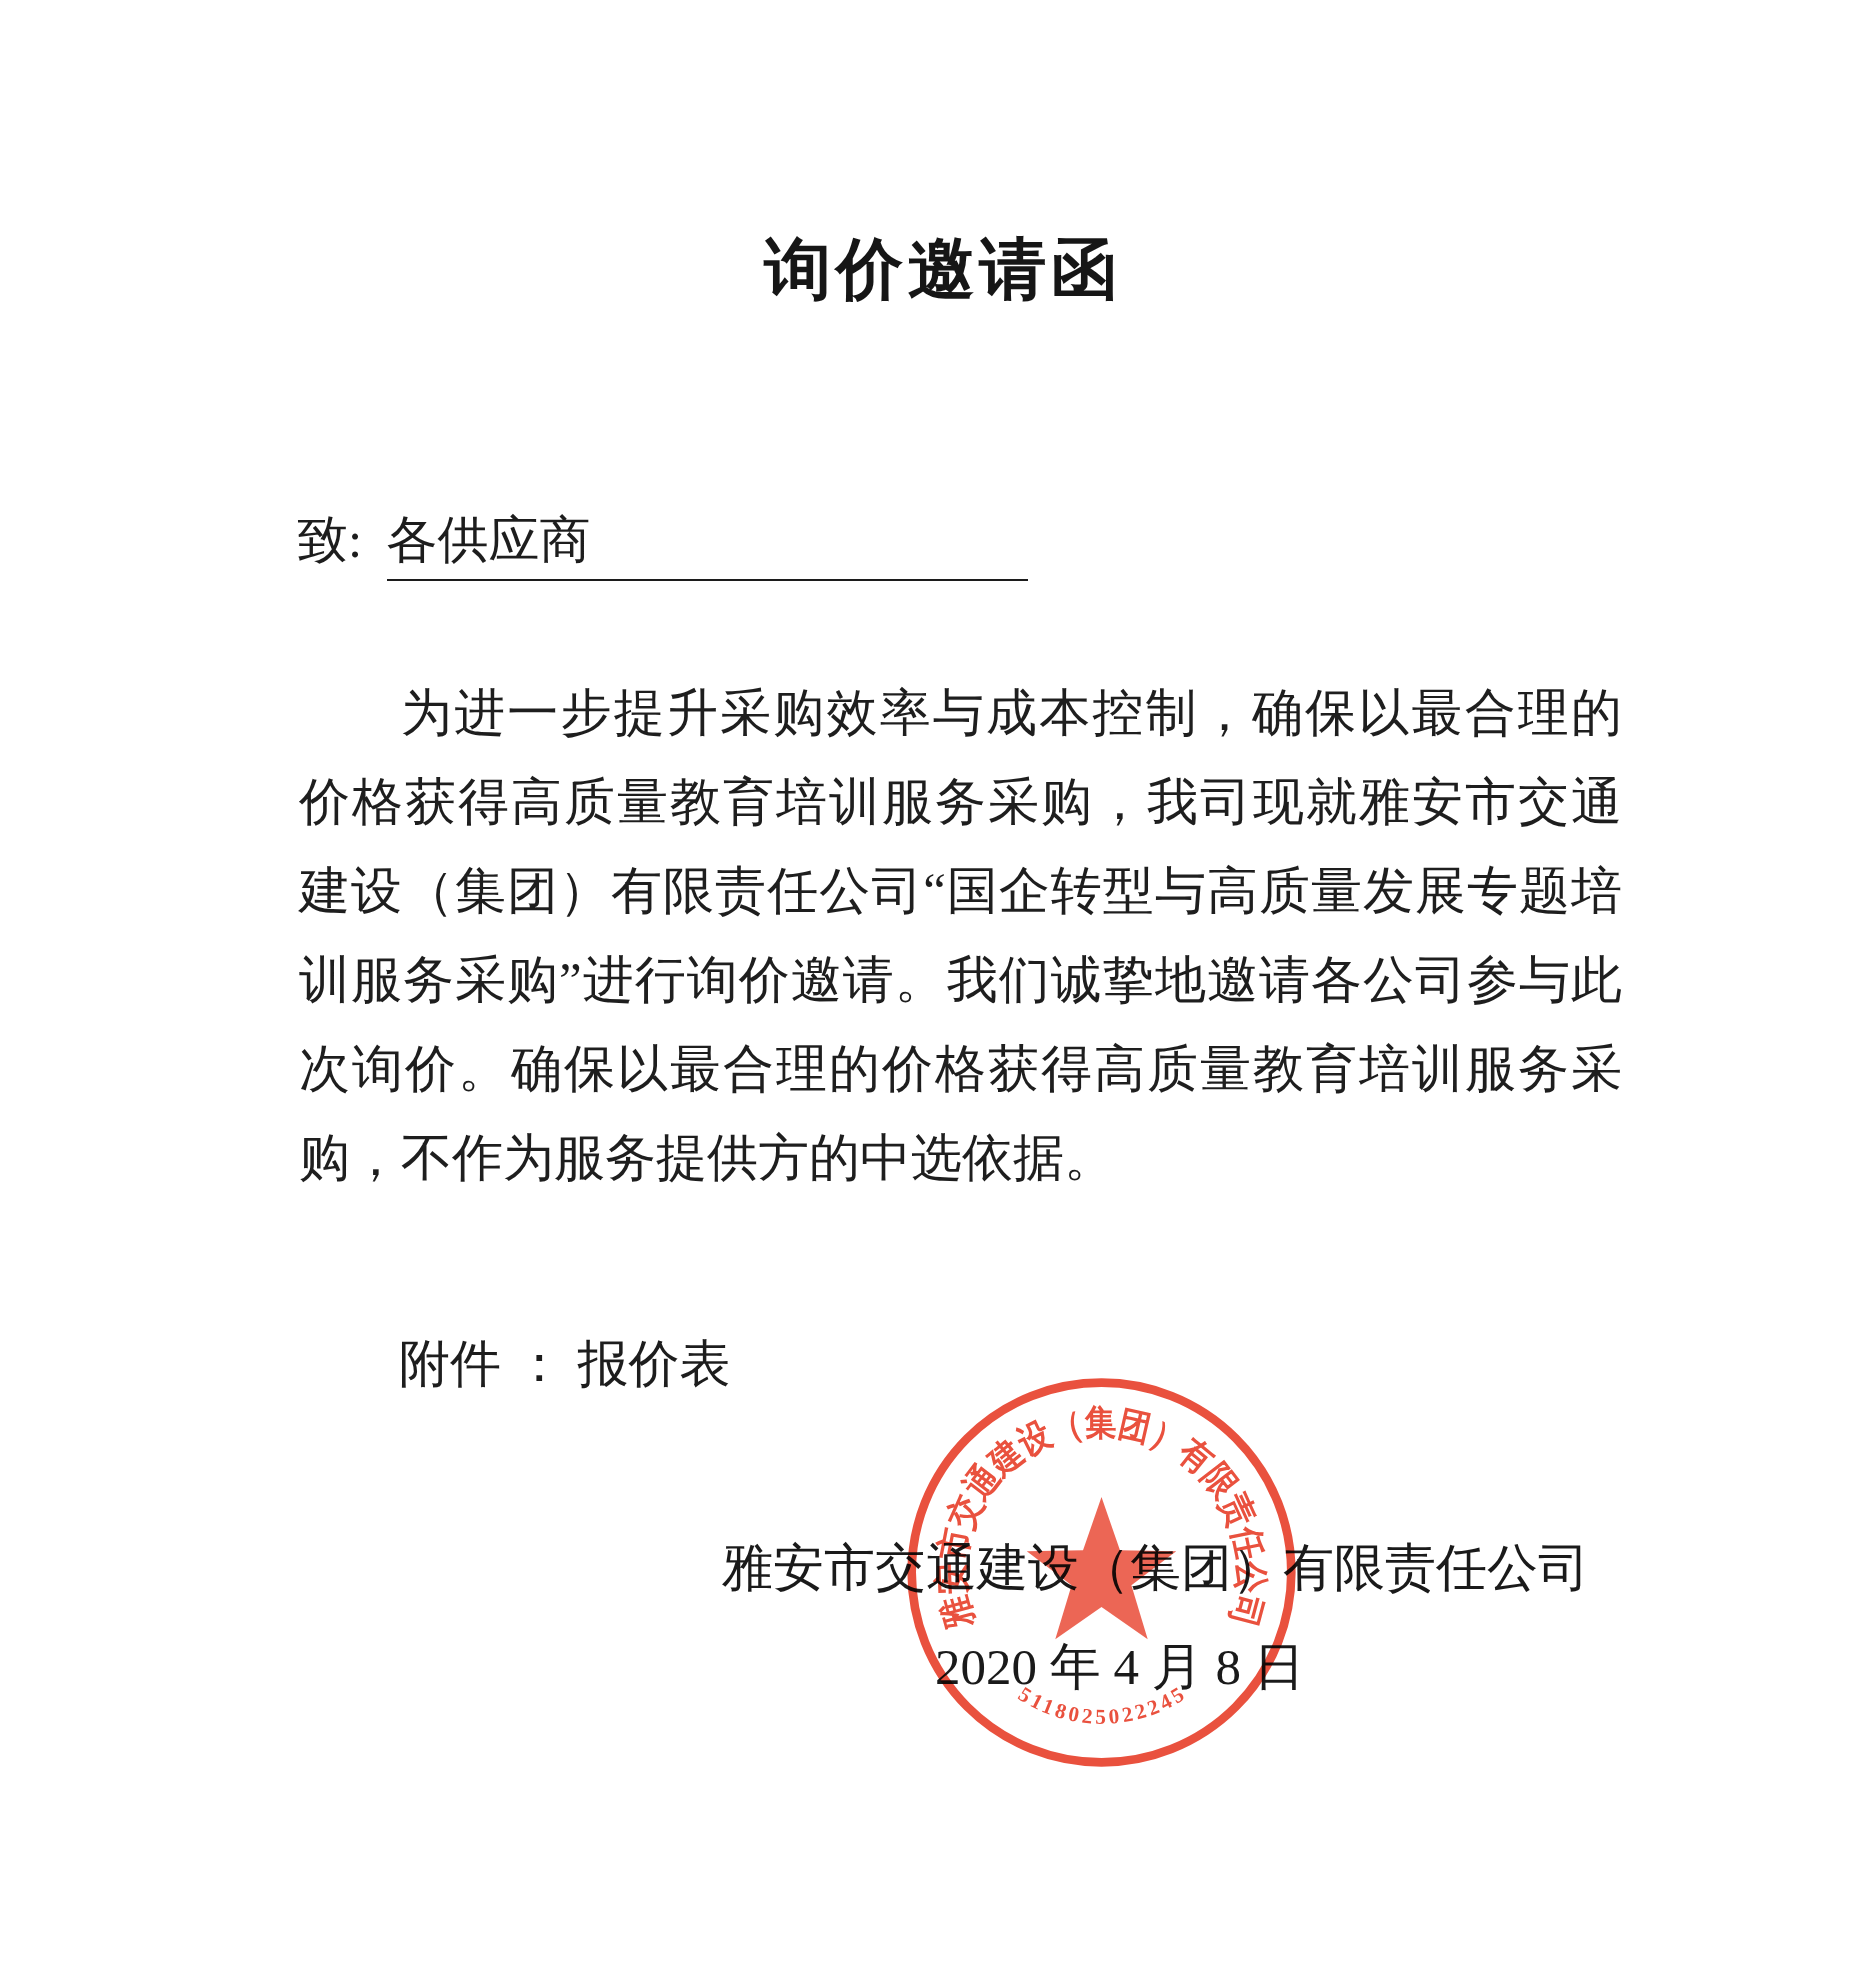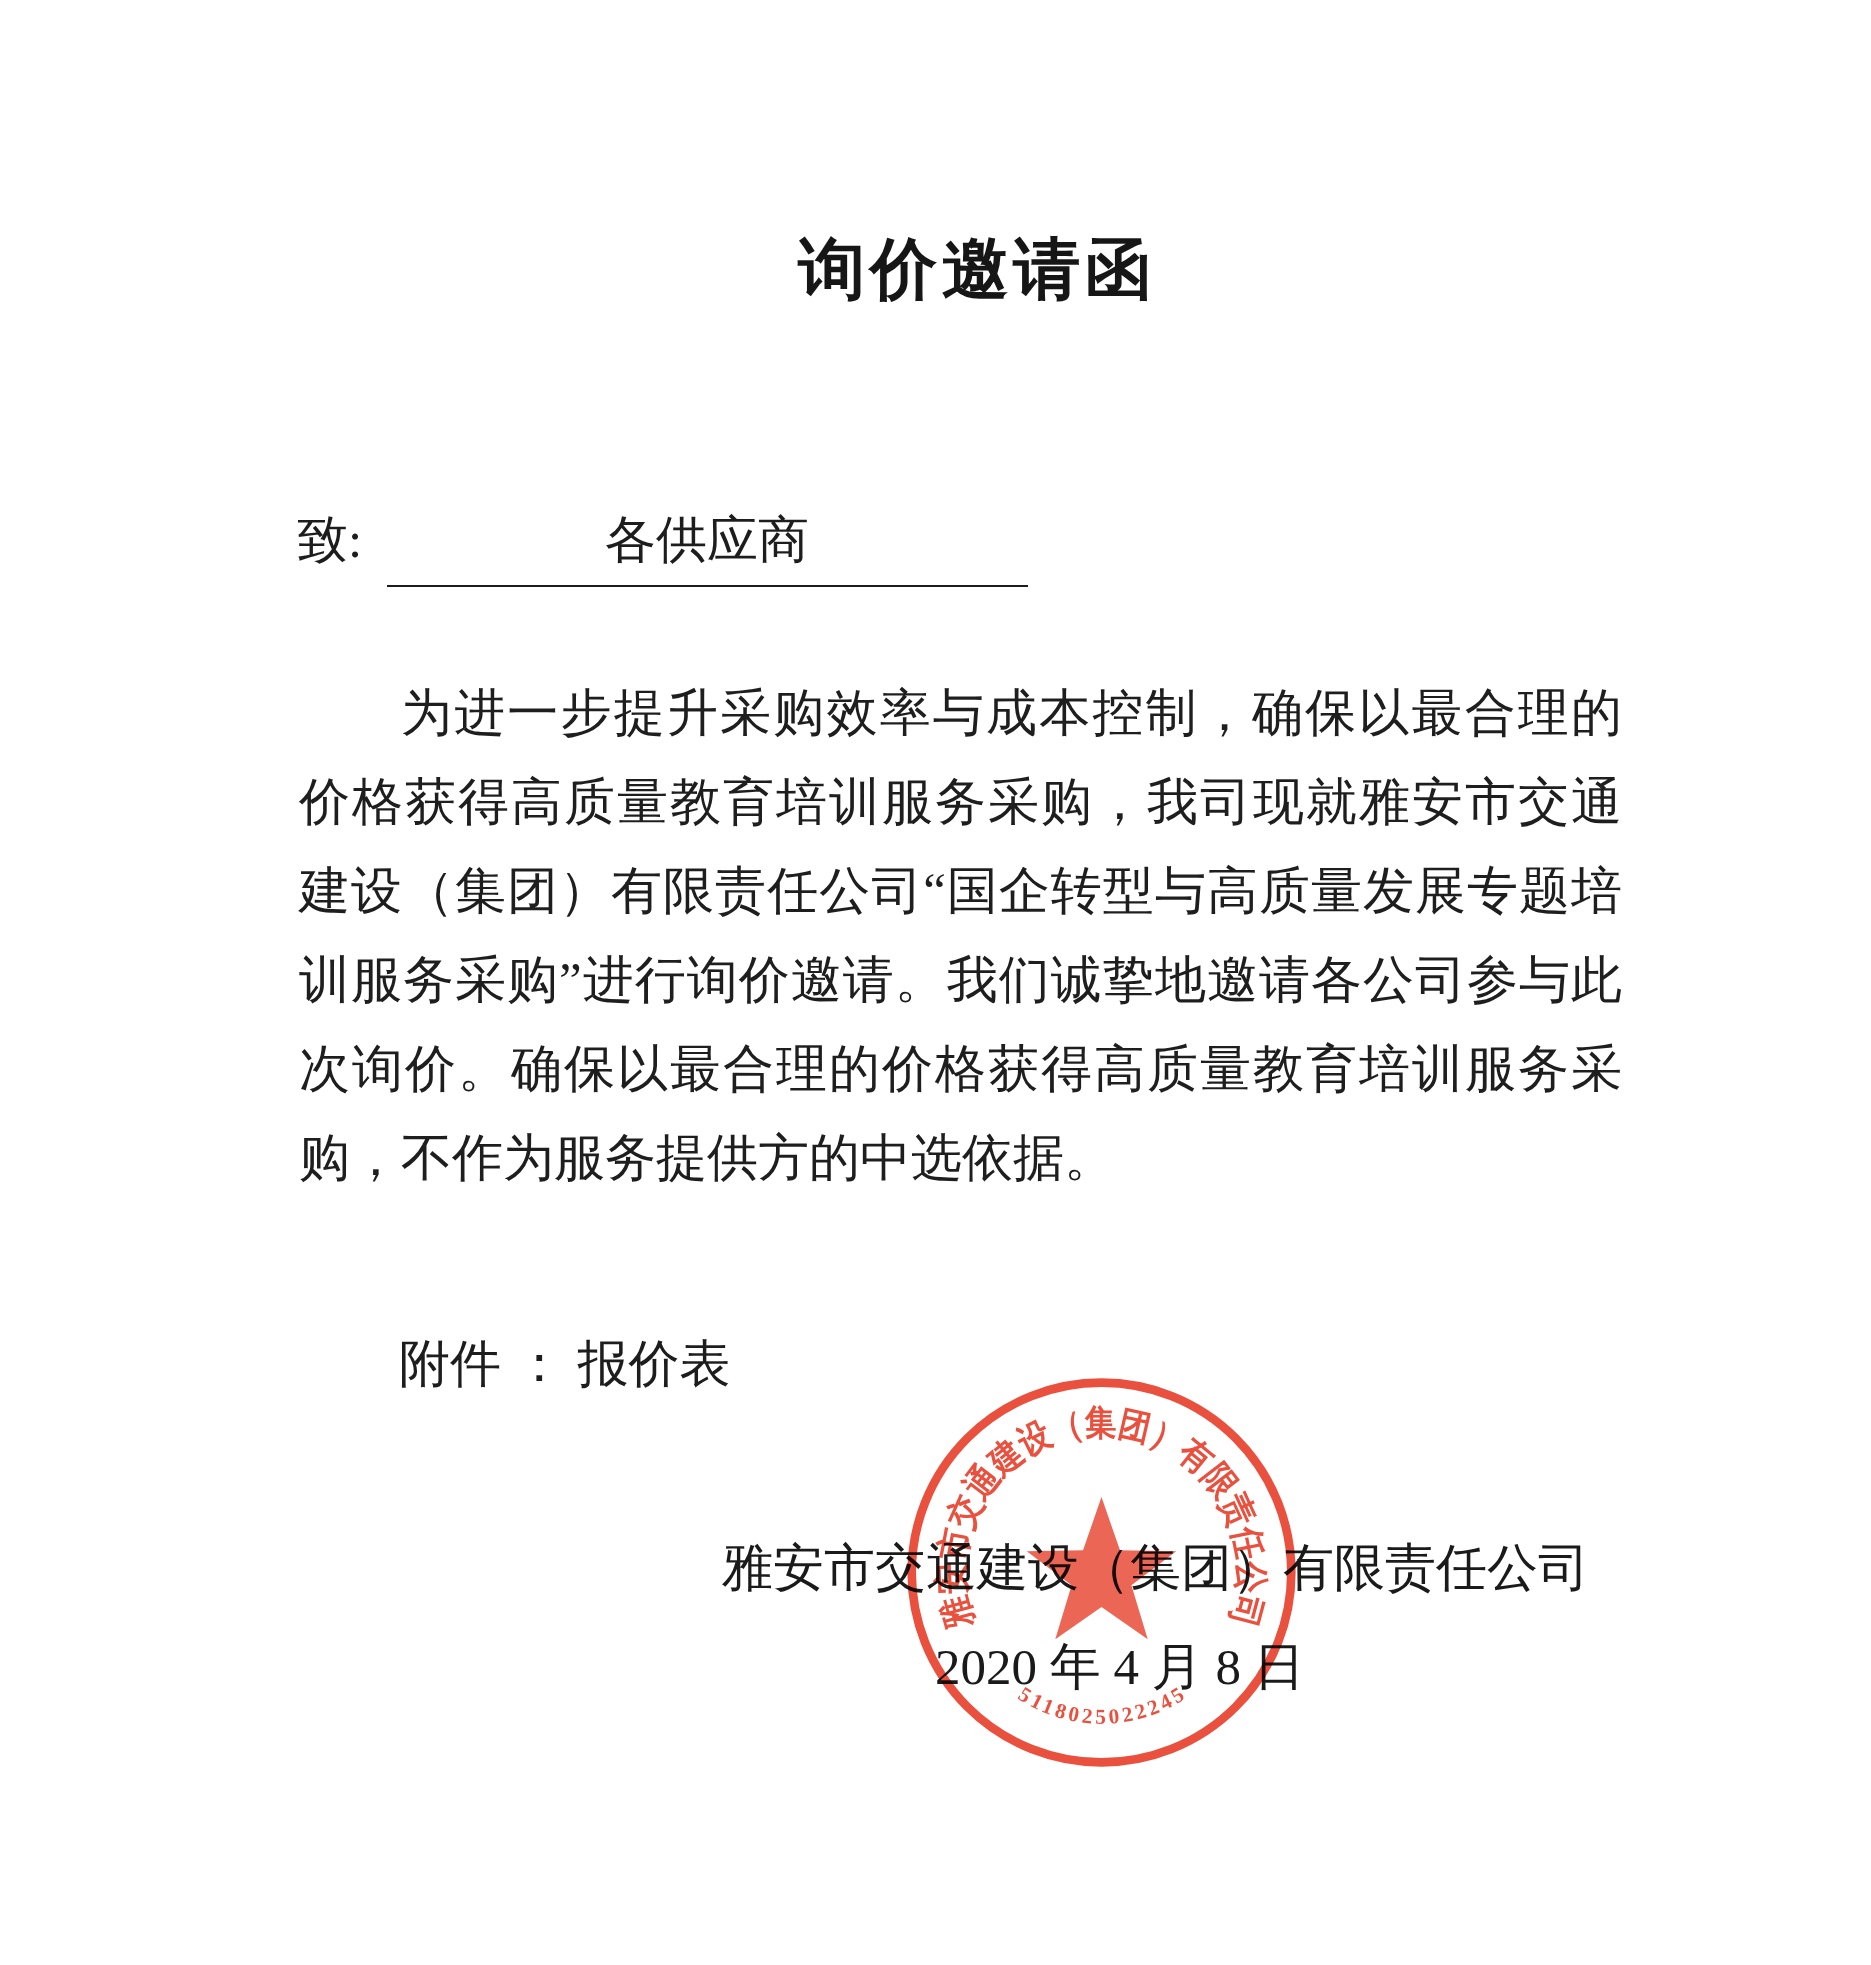--- a/index.html
+++ b/index.html
@@ -6,42 +6,41 @@
   .page{
     position:relative;
     width:1872px;height:2646px;
     background:#ffffff;
     overflow:hidden;
     font-family:"Liberation Serif","DejaVu Serif",serif;
     color:#1d1d1d;
   }
   .title{
     position:absolute;
-    left:316px;top:230px;width:1323px;
+    left:282px;top:230px;width:1323px;
     text-align:center;
     font-size:67px;line-height:79px;
     font-weight:bold;
     letter-spacing:4.7px;
     color:#161616;
     margin:0;
   }
   .to-line{
     position:absolute;
     left:297px;top:511px;
     font-size:51px;line-height:59px;
     white-space:nowrap;
   }
   .to-label{display:inline-block;vertical-align:baseline;}
   .to-value{
     display:inline-block;
     width:641px;
     margin-left:24.4px;
     border-bottom:2.4px solid #1c1c1c;
-    text-align:center;
-    padding-bottom:15px;
+    padding-bottom:9px;
   }
   .body-par{
     position:absolute;
     left:299px;top:669px;width:1323px;
     font-size:51px;line-height:89px;
     text-align:justify;
     text-indent:2em;
     margin:0;
     color:#1e1e1e;
   }

